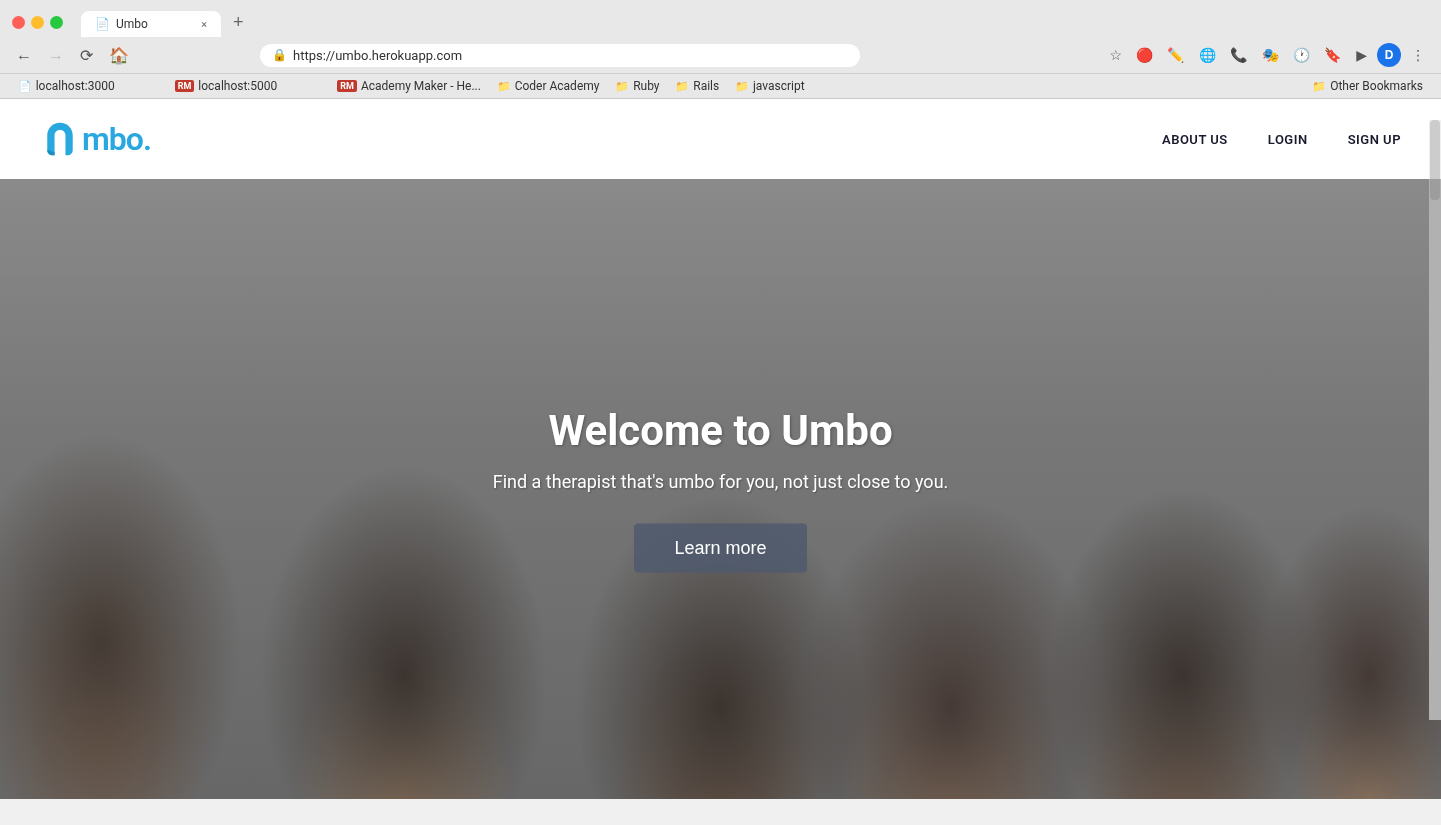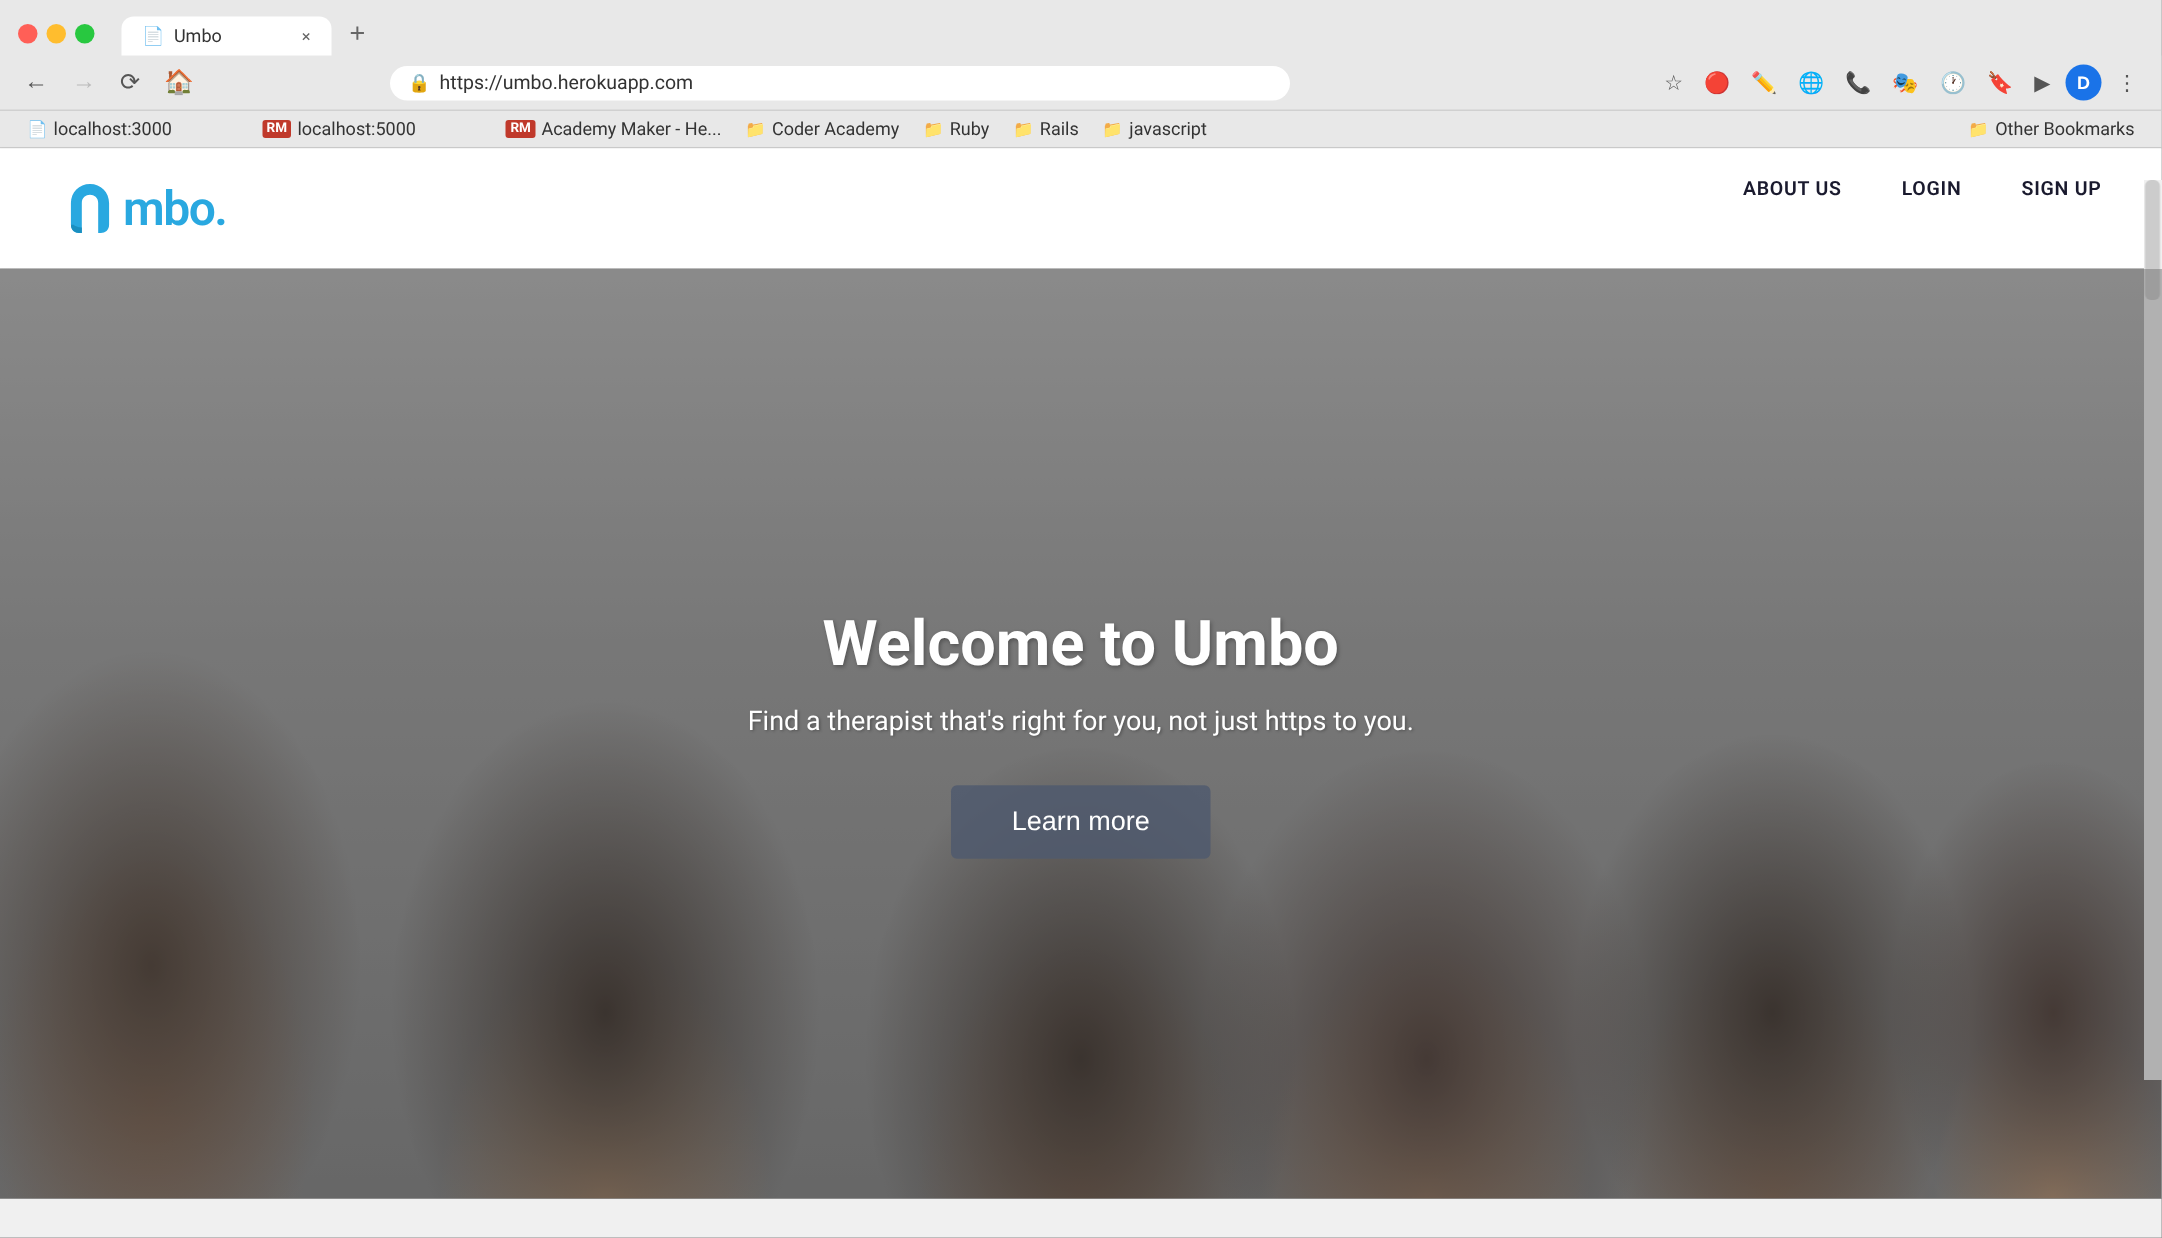--- a/index.html
+++ b/index.html
@@ -201,21 +201,21 @@
     }
 
     
     .website {
       background: white;
     }
 
     
     .site-nav {
       display: flex;
-      align-items: flex-start;
+      align-items: center;
       justify-content: space-between;
       padding: 20px 40px;
       background: white;
       box-shadow: 0 1px 3px rgba(0,0,0,0.1);
     }
 
     .site-logo {
       display: flex;
       align-items: center;
       gap: 0;
@@ -445,21 +445,21 @@
       <a class="nav-link">LOGIN</a>
       <a class="nav-link">SIGN UP</a>
     </div>
   </nav>
 
   <section class="hero">
     <div class="hero-bg"></div>
     <div class="hero-overlay"></div>
     <div class="hero-content">
       <h1 class="hero-title">Welcome to Umbo</h1>
-      <p class="hero-subtitle">Find a therapist that's right for you, not just https to you.</p>
+      <p class="hero-subtitle">Find a therapist that's umbo for you, not just close to you.</p>
       <button class="hero-cta">Learn more</button>
     </div>
   </section>
 
 </div>
 
 <div class="scrollbar">
   <div class="scrollbar-thumb"></div>
 </div>
 

